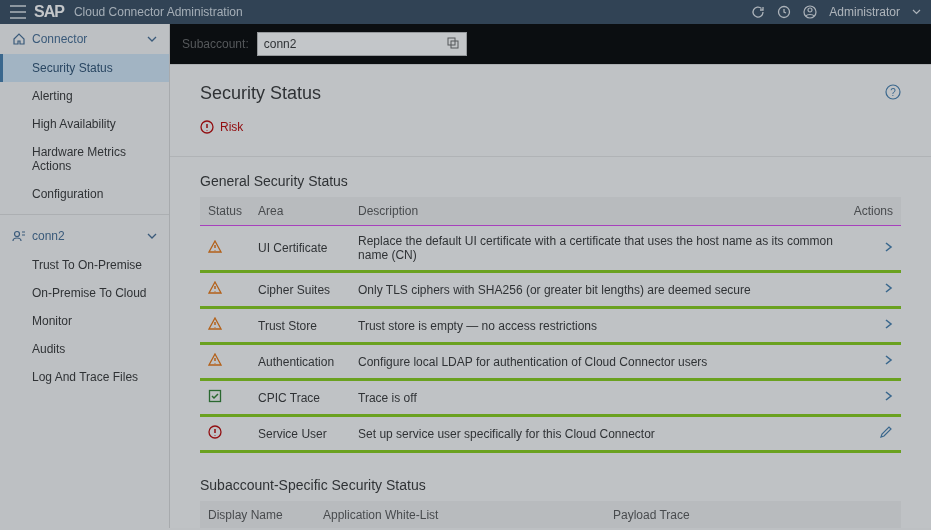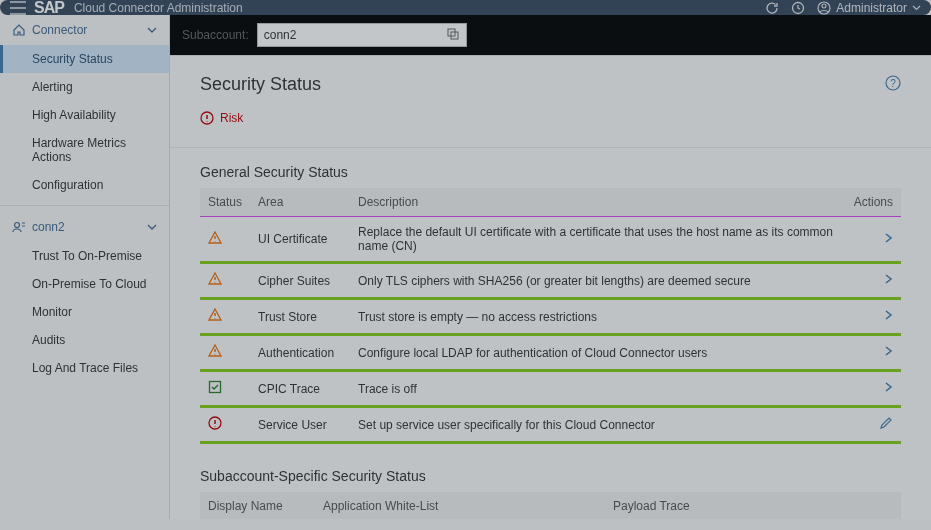--- a/index.html
+++ b/index.html
@@ -1,24 +1,24 @@
 <!DOCTYPE html>
 <html><head>
 <meta charset="utf-8">
 <style>
 * { box-sizing: border-box; margin: 0; padding: 0; font-family: Arial, sans-serif; }
 body { background: #f7f7f7; width: 931px; height: 530px; overflow: hidden; position: relative; }
-.topbar { background: #354a5f; height: 15px; display: flex; align-items: center; padding: 0 10px; color: #e0e5ea; font-size: 12px; border-radius: 11px; }
+.topbar { background: #354a5f; height: 24px; display: flex; align-items: center; padding: 0 10px; color: #e0e5ea; font-size: 12px; }
 .hamburger { cursor: pointer; margin-right: 8px; }
 .hamburger svg { display: block; }
 .sap-logo { font-weight: bold; font-size: 16px; letter-spacing: -1px; margin-right: 10px; color: #fff; }
 .app-title { flex: 1; font-size: 12px; color: #d4dde5; }
 .topbar-icons { display: flex; align-items: center; gap: 12px; }
 .topbar-icons svg { display: block; }
-.user-btn { display: flex; align-items: center; gap: 5px; cursor: pointer; font-size: 12px; color: #e0e5ea; }
+.user-btn { display: flex; align-items: center; gap: 12px; cursor: pointer; font-size: 12px; color: #e0e5ea; }
 .main { display: flex; height: calc(530px - 26px); }
 .sidebar { width: 170px; background: #f7f7f7; border-right: 1px solid #d9d9d9; font-size: 12px; }
 .side-header { display: flex; align-items: center; padding: 8px 12px; color: #426a92; cursor: pointer; }
 .side-header .label { flex: 1; margin-left: 6px; }
 .side-header svg { display: block; }
 .side-item { padding: 7px 12px 7px 32px; color: #333; cursor: pointer; }
 .side-item.active { background: #d1e6f7; border-left: 3px solid #427cac; padding-left: 29px; color: #2a4e70; }
 .side-sep { height: 1px; background: #e0e0e0; margin: 6px 0; }
 .content { flex: 1; background: #fafafa; overflow-y: auto; }
 .subaccount-bar { display: flex; align-items: center; padding: 8px 12px; border-bottom: 1px solid #e0e0e0; background: #000000; }

